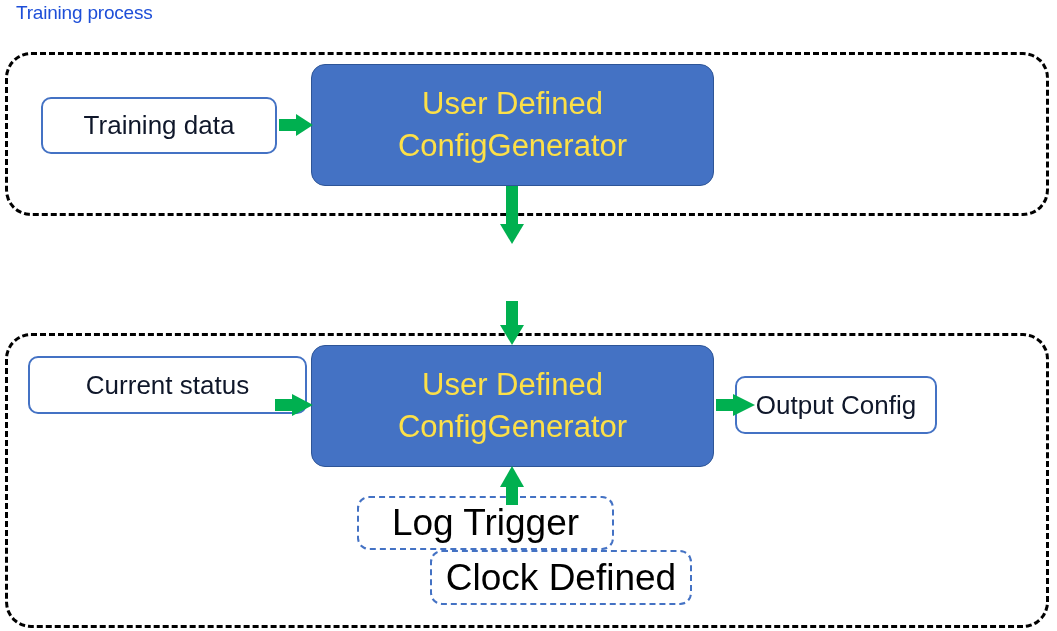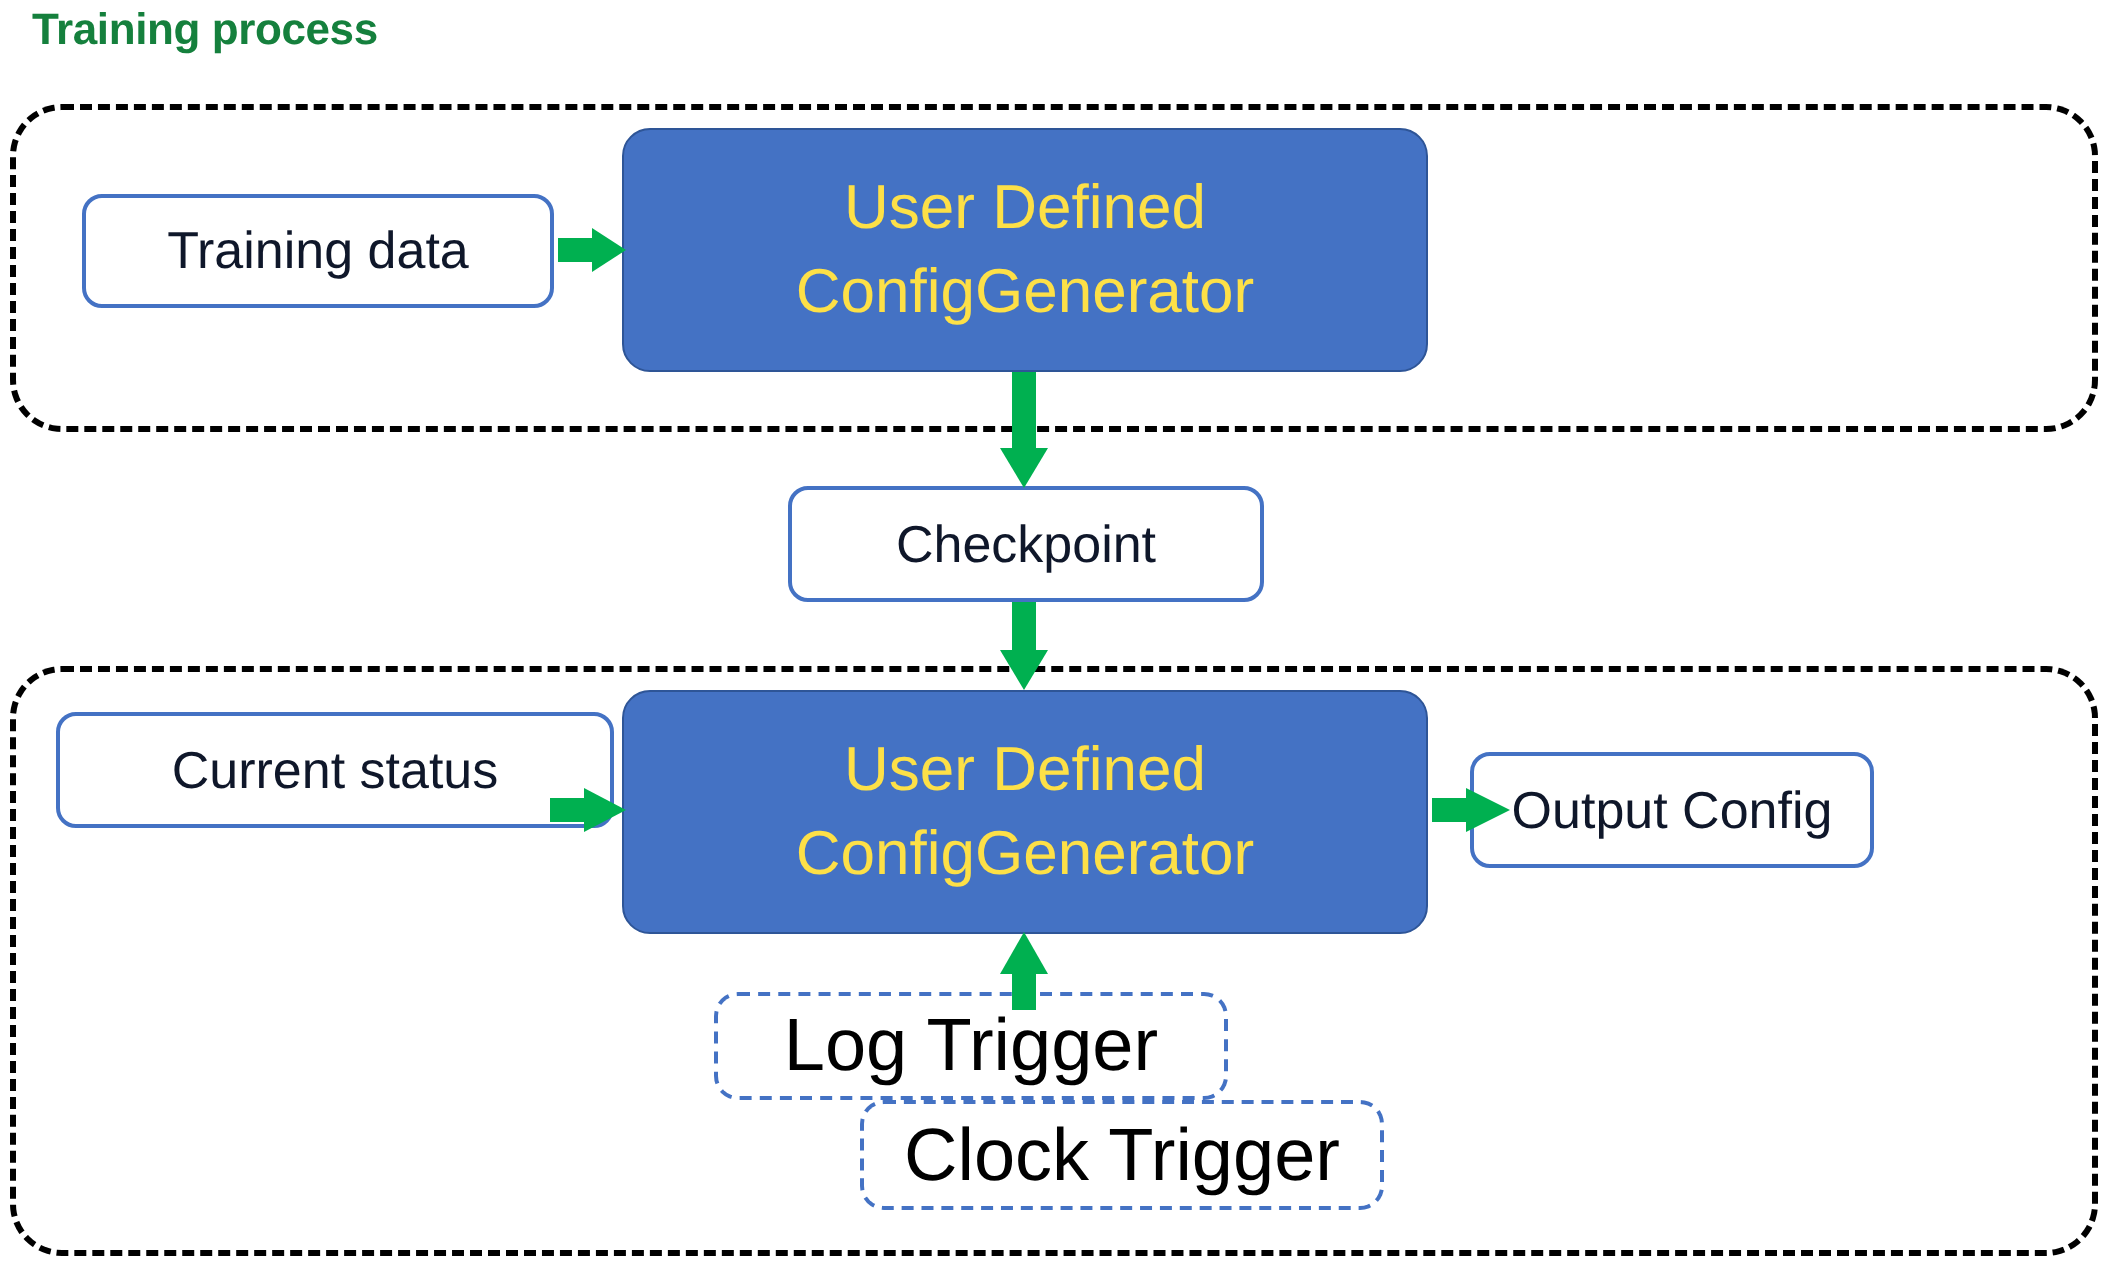--- a/index.html
+++ b/index.html
@@ -14,26 +14,25 @@
     position: relative;
     width: 1057px;
     height: 631px;
     background: #ffffff;
     overflow: hidden;
   }
 
   
   .group-label {
     position: absolute;
-    font-size: 22px;
+    font-size: 19px;
     line-height: 1.1;
-    color: #15803d;
+    color: #1d4ed8;
     white-space: nowrap;
     letter-spacing: -0.2px;
-    font-weight: bold;
   }
   #label-training { left: 16px; top: 3px; }
   #label-inference { left: 16px; top: 283px; }
 
   
   .process-box {
     position: absolute;
     border: 3px dashed #000000;
     border-radius: 26px;
     box-sizing: border-box;
@@ -130,34 +129,33 @@
 
   <div class="process-box" id="inference-container"></div>
 
   <div class="node-box" id="node-training-data">Training data</div>
 
   <div class="proc-box" id="proc-training">
     <span>User Defined</span>
     <span>ConfigGenerator</span>
   </div>
 
-  <div class="node-box" id="node-checkpoint">Checkpoint</div>
 
   <div class="node-box" id="node-current-status">Current status</div>
 
   <div class="proc-box" id="proc-inference">
     <span>User Defined</span>
     <span>ConfigGenerator</span>
   </div>
 
   <div class="node-box" id="node-output-config">Output Config</div>
 
   <div class="trigger-box" id="node-log-trigger">Log Trigger</div>
 
-  <div class="trigger-box" id="node-clock-trigger">Clock Trigger</div>
+  <div class="trigger-box" id="node-clock-trigger">Clock Defined</div>
 
   <svg id="arrow-layer" viewBox="0 0 1057 631">
 
     <g>
       <rect x="279" y="119" width="22" height="12" fill="#00B050"></rect>
       <polygon points="296,114 313,125 296,136" fill="#00B050"></polygon>
     </g>
 
     <g>
       <rect x="506" y="186" width="12" height="42" fill="#00B050"></rect>

